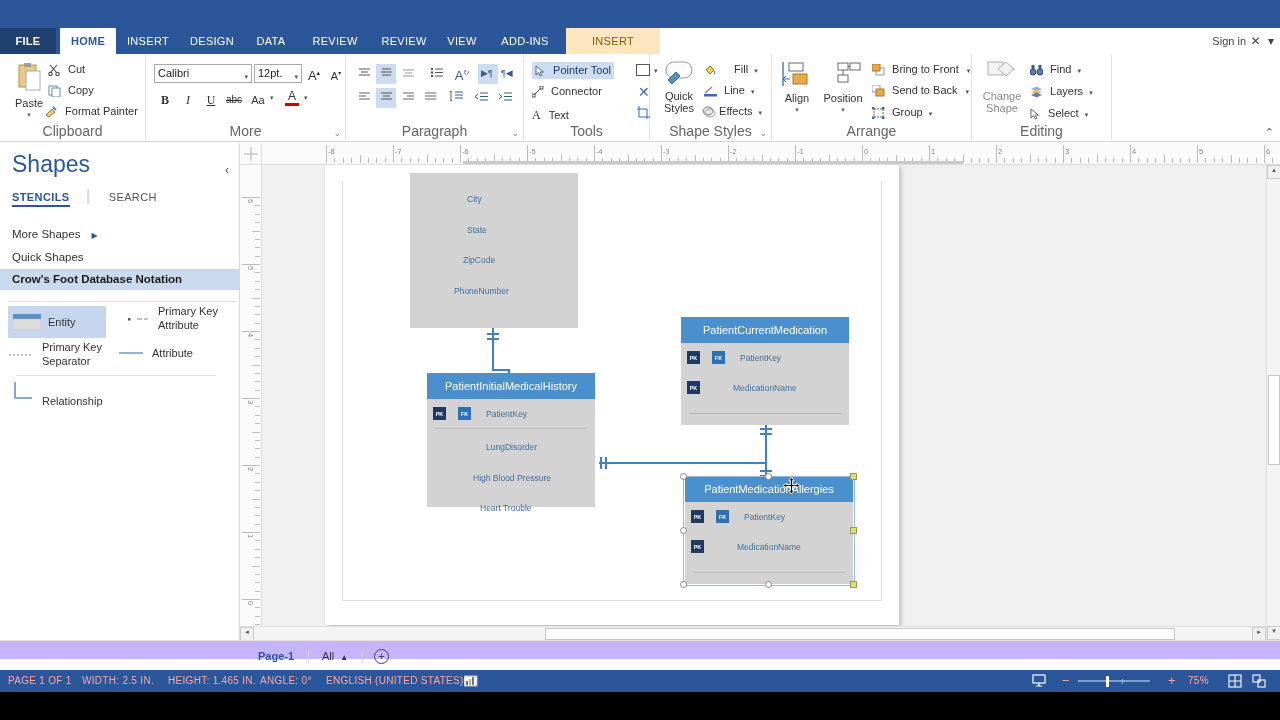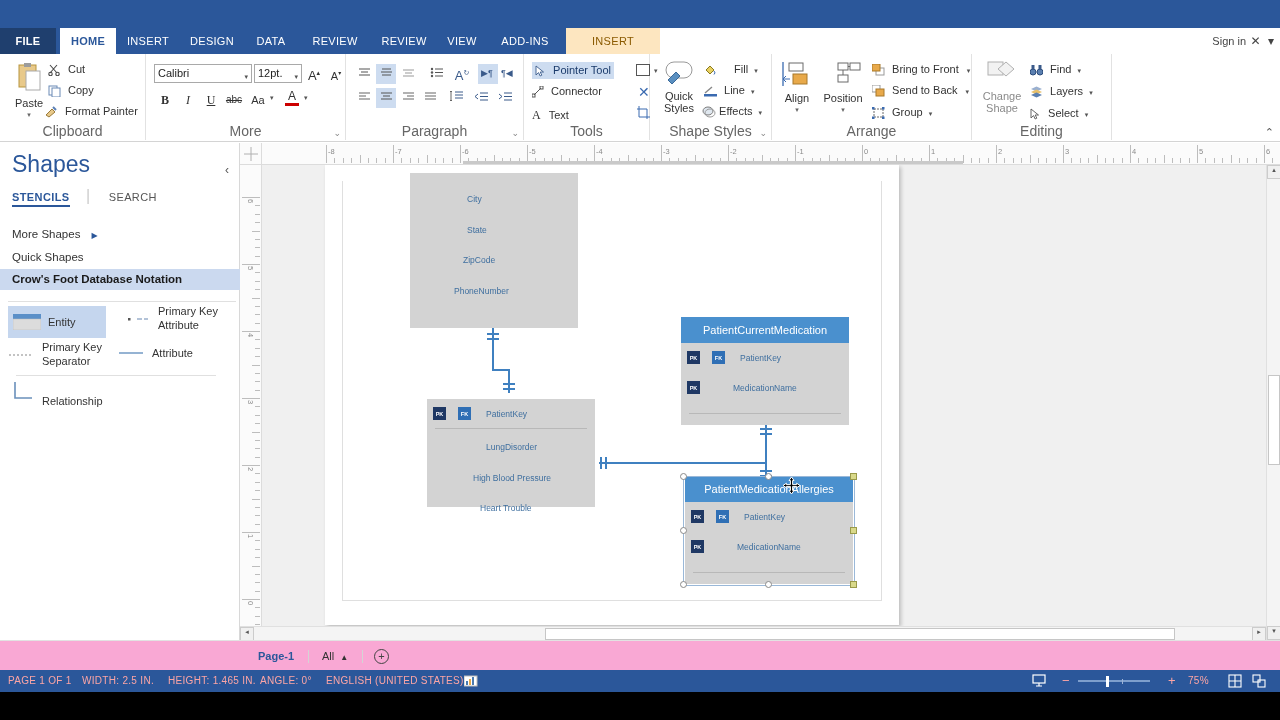--- a/index.html
+++ b/index.html
@@ -186,22 +186,22 @@
     background:#f4f4f4; border-top:1px solid #e0e0e0;
   }
   .sb-thumb { position:absolute; background:#fff; border:1px solid #c6c6c6; }
   .sb-arrow {
     position:absolute; background:#f0f0f0; border:1px solid #ccc;
     font-size:7px; text-align:center; color:#555;
   }
 
   
   .pagebar {
-    position:absolute; top:640px; left:0; width:1280px; height:30px;
-    background:#f9a8d4; border-top:1px solid #e2e2e2;
+    position:absolute; top:640px; left:0; width:1280px; height:19px;
+    background:#c4b5fd; border-top:1px solid #e2e2e2;
   }
   .page-tab {
     position:absolute; font-size:11px; line-height:30px; cursor:default;
   }
   .page-tab.active { color:#2b579a; font-weight:bold; }
   .pt-div { position:absolute; top:9px; width:1px; height:13px; background:#d4d4d4; }
   .addpage {
     position:absolute; width:15px; height:15px; border:1.3px solid #444;
     border-radius:50%; font-size:11px; line-height:13px; text-align:center;
     color:#444;
@@ -858,20 +858,21 @@
 
       <div class="entity" style="left:148px; top:8px; width:168px; height:155px;">
         <div class="entity-body" style="top:0; height:155px;"></div>
         <div class="attr" style="left:57px; top:21px;">City</div>
         <div class="attr" style="left:57px; top:52px;">State</div>
         <div class="attr" style="left:53px; top:82px;">ZipCode</div>
         <div class="attr" style="left:44px; top:113px;">PhoneNumber</div>
       </div>
 
       <div class="entity" style="left:165px; top:208px; width:168px; height:134px;">
+        <div class="entity-head" style="height:26px;">PatientInitialMedicalHistory</div>
         <div class="entity-body" style="top:26px; height:108px;">
           <div class="keybadge pk-badge" style="left:6px; top:8px; width:13px; height:13px;">PK</div>
           <div class="keybadge fk-badge" style="left:31px; top:8px; width:13px; height:13px;">FK</div>
           <div class="attr" style="left:59px; top:10px;">PatientKey</div>
           <div class="pk-sep" style="left:8px; top:29px; width:152px;"></div>
           <div class="attr" style="left:59px; top:43px;">LungDisorder</div>
           <div class="attr" style="left:46px; top:74px;">High Blood Pressure</div>
           <div class="attr" style="left:53px; top:104px;">Heart Trouble</div>
         </div>
       </div>

